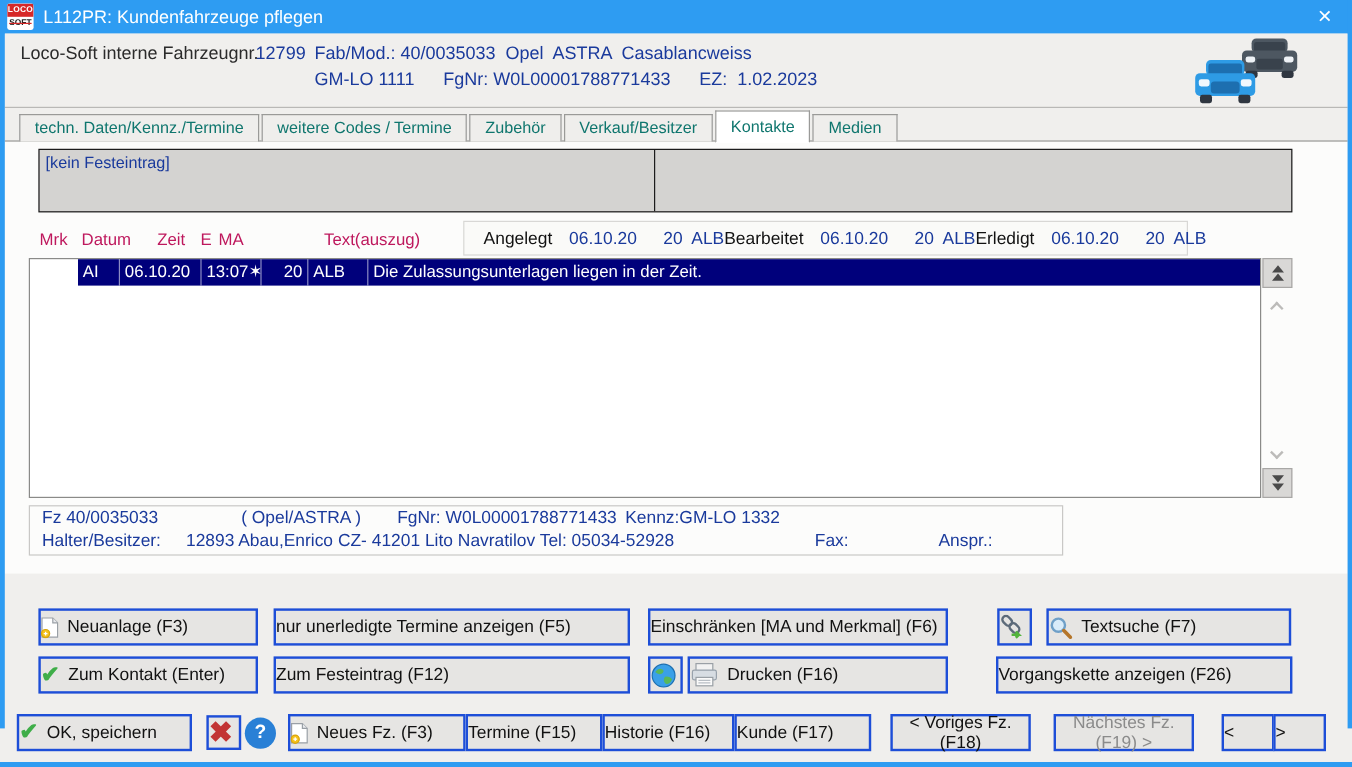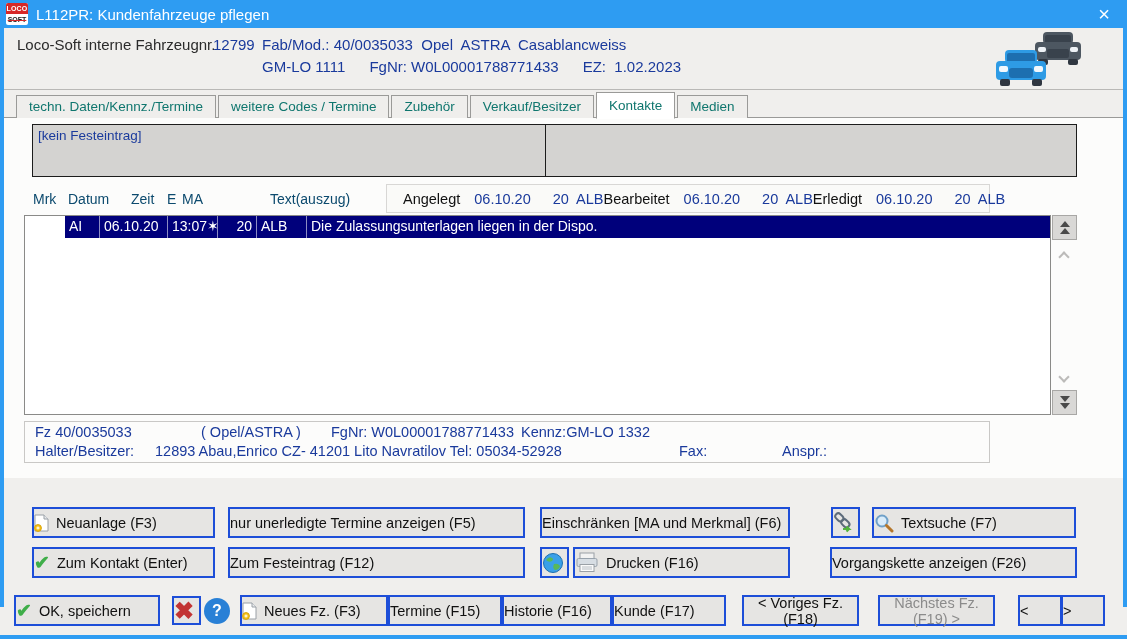--- a/index.html
+++ b/index.html
@@ -43,21 +43,21 @@
 
   
   .panel { left:4px; top:118px; width:1119px; height:360px; background:#fcfcfb; }
 
   
   .fest { left:32px; top:124px; width:1045px; height:53px; border:1px solid #1c1c1c; display:flex; background:#d4d3d1; }
   .fest-left { width:513px; border-right:1px solid #1c1c1c; padding:3px 5px; font-size:13.5px; }
   .fest-right { flex:1; }
 
   
-  .colhead { font-size:14px; color:#0c4a6e; top:191px; }
+  .colhead { font-size:14px; color:#be185d; top:191px; }
   .meta-box { left:386px; top:184px; width:604px; height:29px; background:#fafaf8; border:1px solid #d8d7d5;
               display:flex; align-items:center; justify-content:space-between; padding:0 16px; font-size:14.5px; }
   .meta-group { display:flex; gap:0; align-items:center; }
   .meta-group .lbl { color:#111; }
   .meta-group .val { margin-left:14px; }
   .meta-group .ma { margin-left:22px; }
 
   
   .list { left:24px; top:215px; width:1027px; height:200px; background:#fff; border:1px solid #8a8a88;padding-left:40px; }
   .row { display:flex; height:22px; line-height:21px; background:#00007b; color:#fff; font-size:14px; cursor:default; }
@@ -69,21 +69,21 @@
   .scrollcol { left:1052px; top:215px; width:25px; height:200px; }
   .sbtn { position:absolute; left:0; width:25px; height:25px; background:#d9d8d6; border:1px solid #a8a7a5;
           display:flex; flex-direction:column; align-items:center; justify-content:center; gap:1px; cursor:default; }
   .sbtn.top { top:0; } .sbtn.bot { bottom:0; }
   .tri { width:0; height:0; border-left:5px solid transparent; border-right:5px solid transparent; }
   .tri.up { border-bottom:6px solid #4a4a4a; } .tri.down { border-top:6px solid #4a4a4a; }
   .chev { position:absolute; left:8px; width:8px; height:8px; border-left:2px solid #bcbbb9; border-top:2px solid #bcbbb9; }
   .chev.up { top:38px; transform:rotate(45deg); } .chev.down { top:158px; transform:rotate(225deg); }
 
   
-  .infobox { left:24px; top:421px; width:966px; height:42px; border:1px solid #c9c8c6; font-size:14.5px; }
+  .infobox { left:24px; top:421px; width:862px; height:42px; border:1px solid #c9c8c6; font-size:14.5px; }
   .infobox .l1 { top:2px; } .infobox .l2 { top:21px; }
 
   
   .btn { position:absolute; height:31px; background:#e6e5e3; border:2px solid #1d4ed8;
          display:flex; align-items:center; justify-content:flex-start; gap:7px; font-size:14.5px; color:#111; cursor:default; }
   .btn .check { color:#3fae49; font-size:19px; font-weight:bold; line-height:18px; }
   .row1 .btn, .row2 .btn { top:0; }
   .btnrow1 { left:0; top:507px; width:1127px; height:31px; }
   .btnrow2 { left:0; top:547px; width:1127px; height:31px; }
   .footer  { left:0; top:595px; width:1127px; height:31px; }
@@ -184,21 +184,21 @@
 <div class="abs list">
   <div class="row">
     <span class="cell c1">AI</span>
     <span class="cell c2">06.10.20</span>
     <span class="cell c3">
         <span>13:07</span>
         <span>✶</span>
       </span>
     <span class="cell c4">20</span>
     <span class="cell c5">ALB</span>
-    <span class="cell c6">Die Zulassungsunterlagen liegen in der Dispo.</span>
+    <span class="cell c6">Die Zulassungsunterlagen liegen in der Zeit.</span>
   </div>
 </div>
 
 <div class="abs scrollcol">
   <div class="sbtn top">
     <div class="tri up"></div>
     <div class="tri up"></div>
   </div>
   <div class="chev up"></div>
   <div class="chev down"></div>

